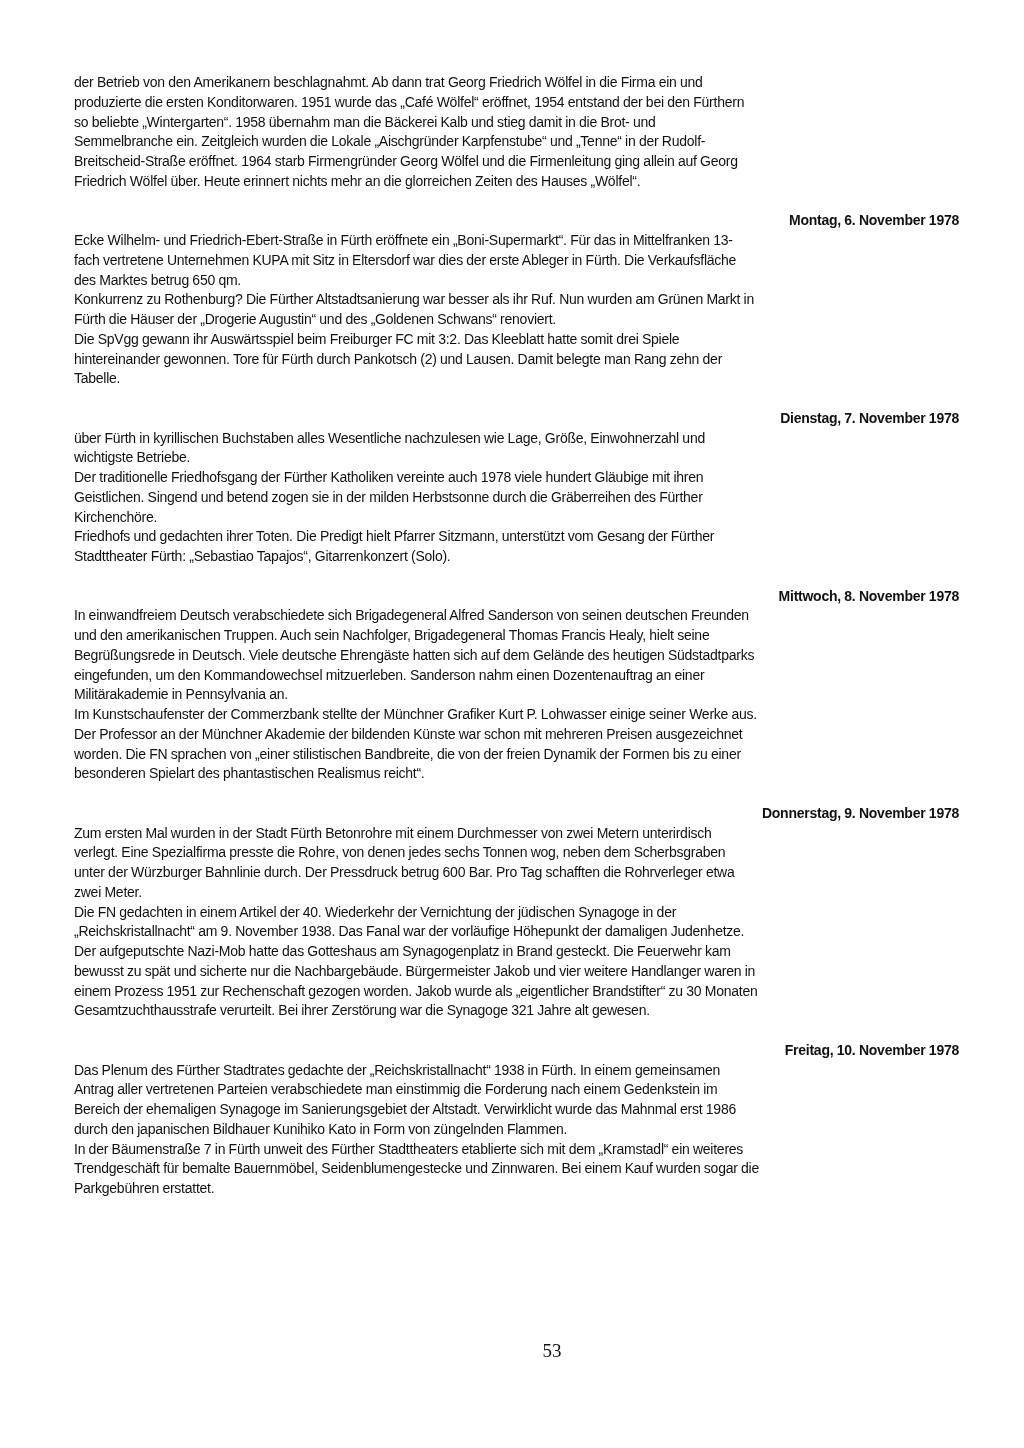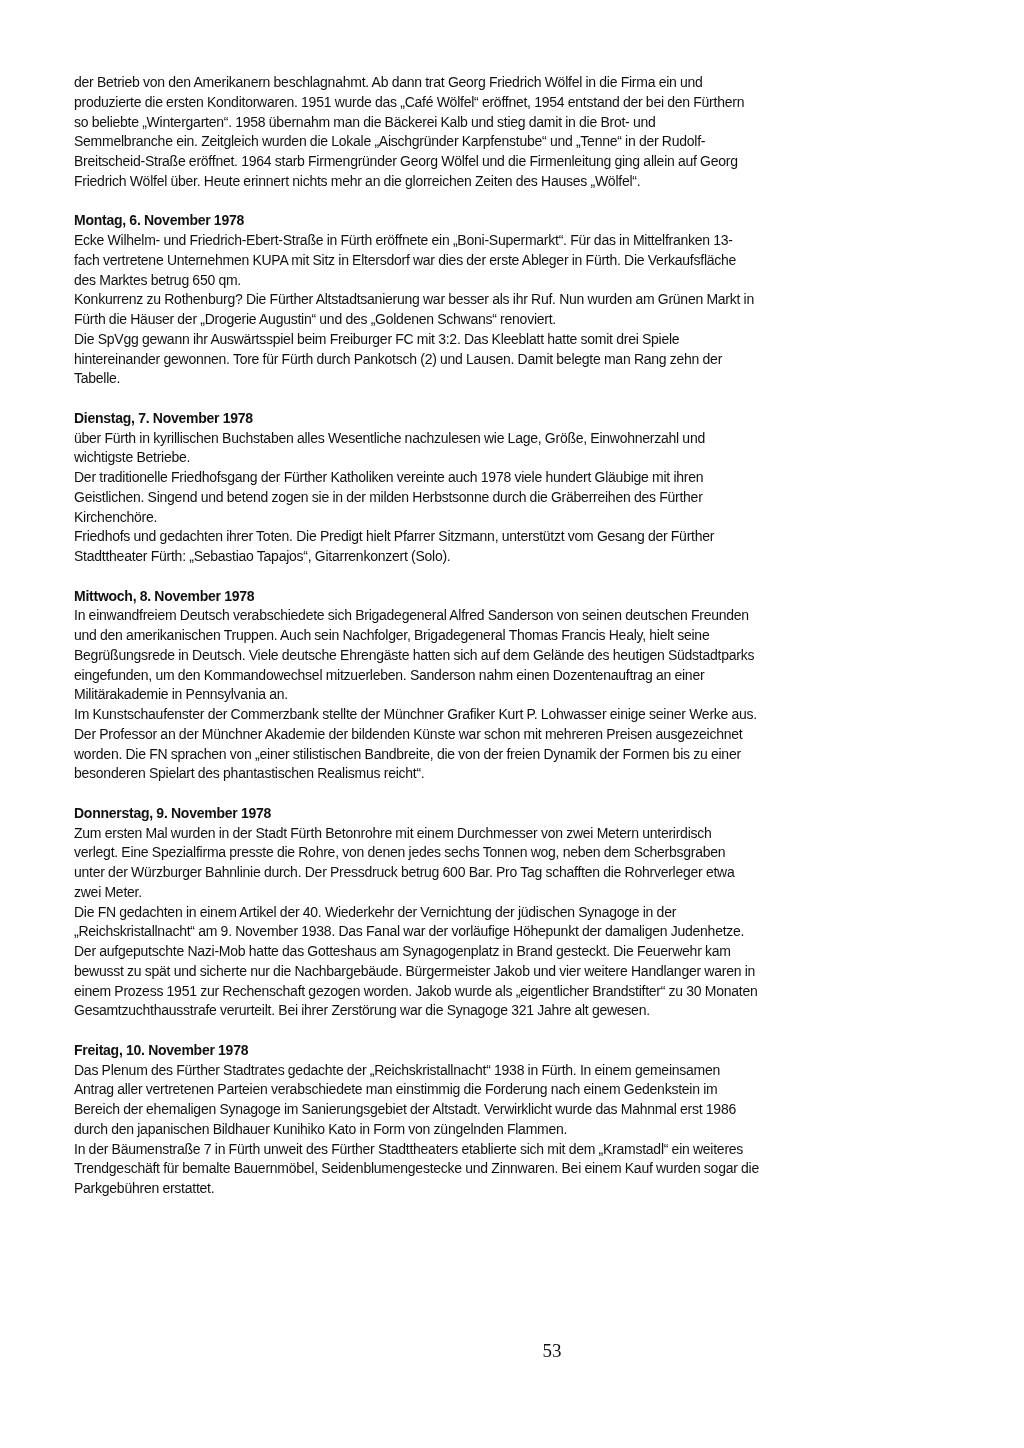--- a/index.html
+++ b/index.html
@@ -5,21 +5,21 @@
   html, body { margin: 0; padding: 0; background: #ffffff; }
   body { width: 1024px; height: 1448px; position: relative; overflow: hidden; }
   .page {
     position: absolute; left: 74px; top: 73px; width: 885px;
     font-family: "Liberation Sans", sans-serif;
     font-size: 14px; line-height: 19.75px; color: #111;
     letter-spacing: -0.25px; word-spacing: -0.2px;
   }
   .page p { margin: 0; }
   .section { margin-top: 19.75px; }
-  .heading { font-weight: bold; margin: 0 0 19.75px 0; }
+  .heading { font-weight: bold; margin: 0 0 19.75px 0; text-align: right; }
   .pagenum {
     position: absolute; left: 0; width: 1024px; top: 1340px; text-align: center;
     font-family: "Liberation Serif", serif; font-size: 19px; color: #111; padding-left: 40px;
   }
 </style>
 </head>
 <body>
 
 <div class="page">
   <div>

